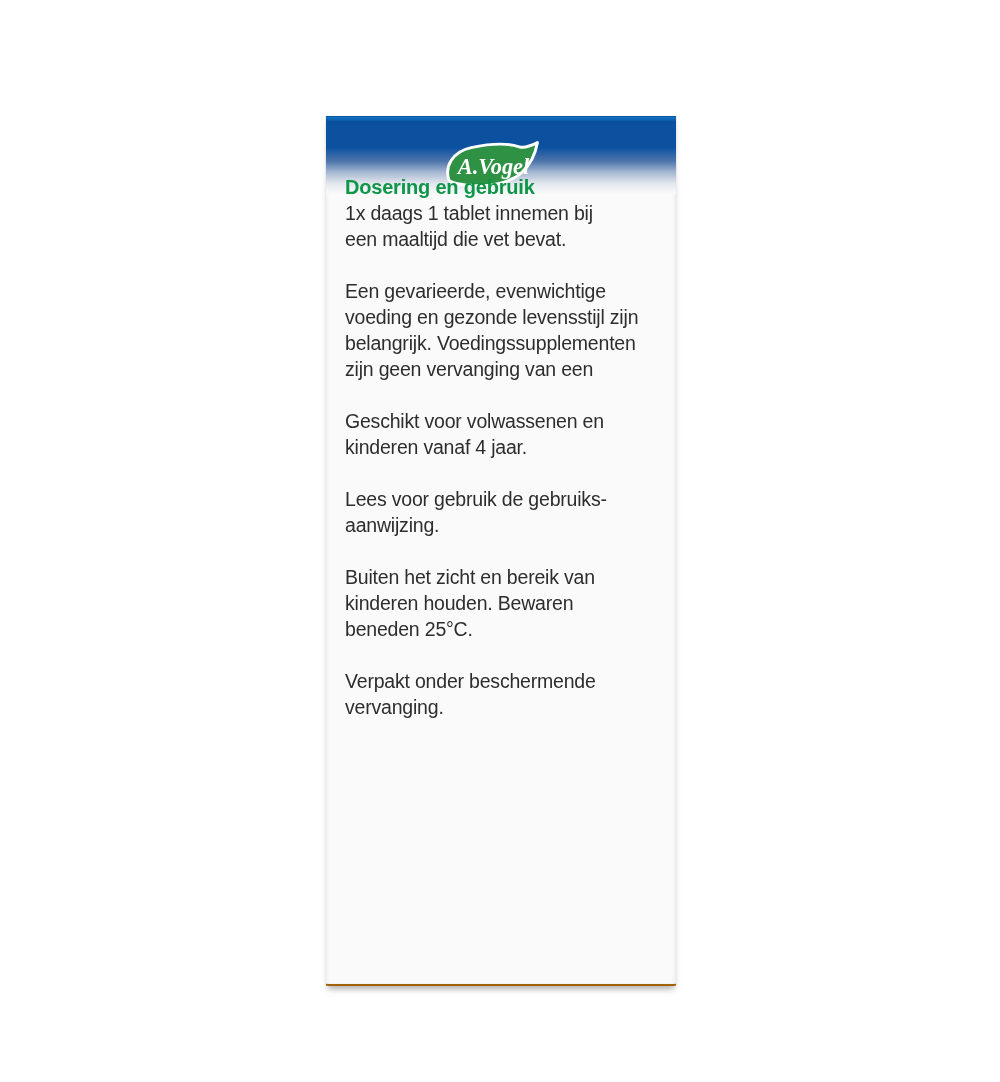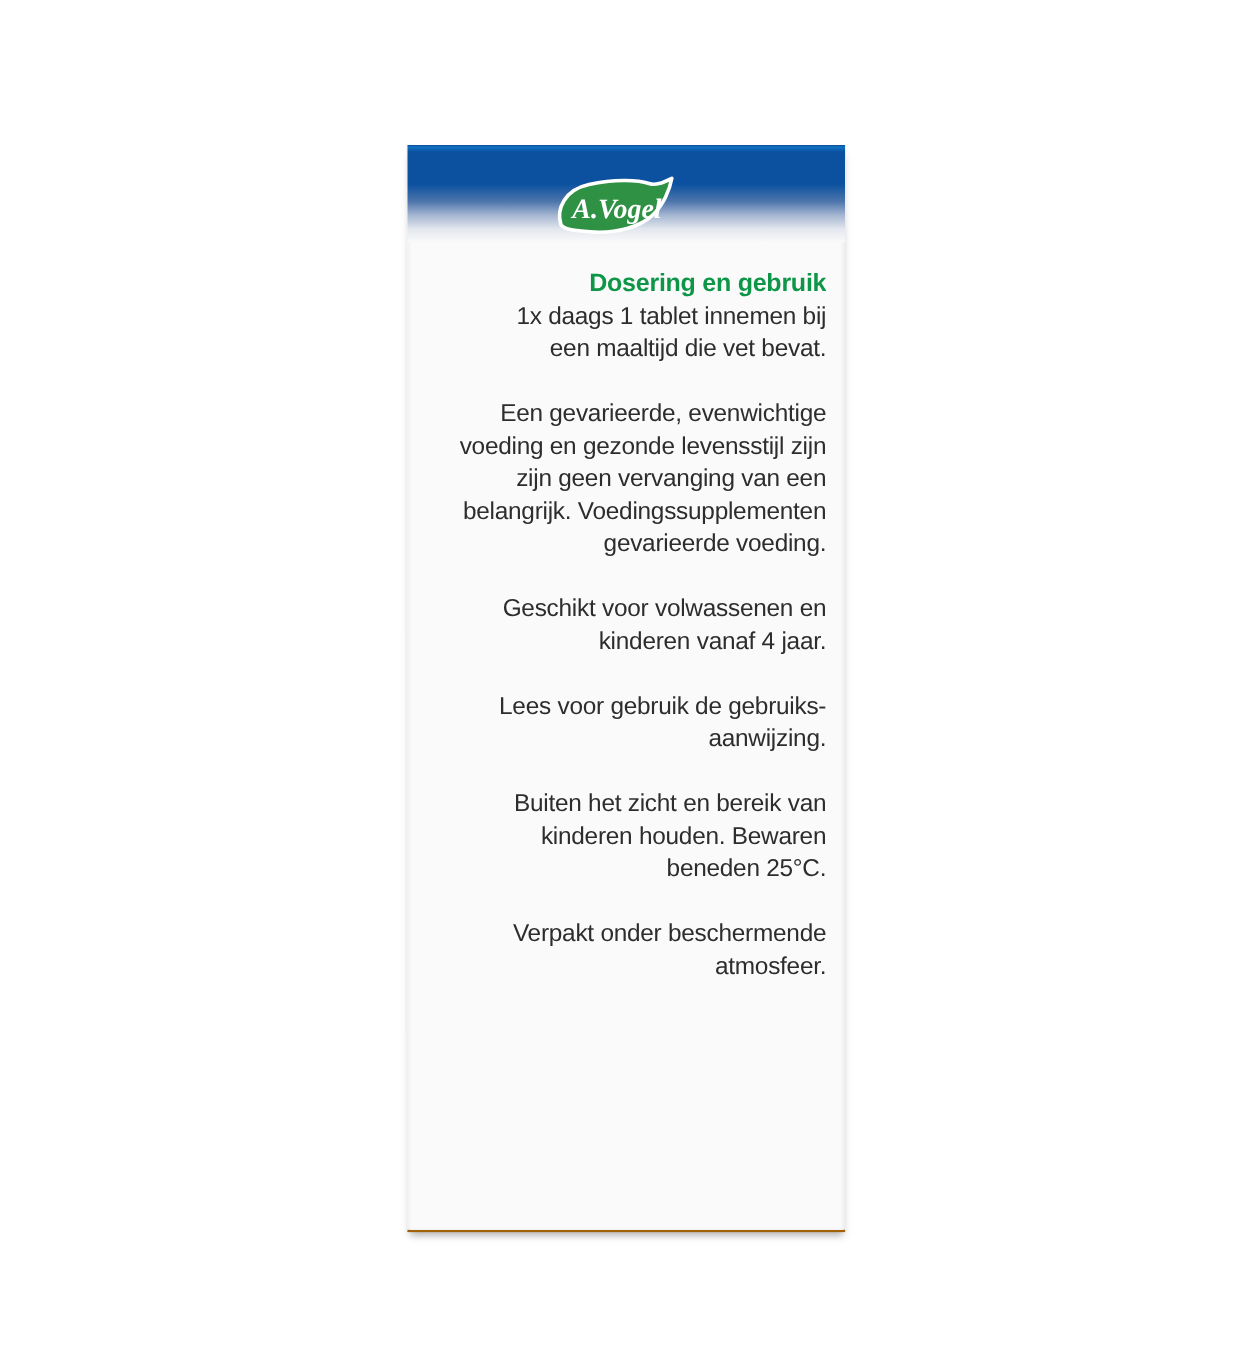--- a/index.html
+++ b/index.html
@@ -67,25 +67,24 @@
     font-weight: bold;
     font-size: 27px;
     fill: #ffffff;
   }
   
   .content {
     position: absolute;
     left: 19px;
     top: 0;
     width: 316px;
-    padding-top: 98px;
+    padding-top: 58px;
     color: var(--body-text, #2d2d2f);
     font-size: 19.5px;
     letter-spacing: -0.2px;
-    text-align: right;
   }
   .heading {
     margin: 0;
     font-size: 20px;
     font-weight: bold;
     line-height: 26px;
     color: var(--accent-green, #0e9648);
   }
   .para {
     margin: 0 0 26px 0;
@@ -121,39 +120,38 @@
     <div class="content" id="sections-container">
         <section>
           <h2 class="heading">Dosering en gebruik</h2>
           <p class="para">
             <span class="line"><span class="it">1x daags 1 tablet</span><span> innemen bij</span></span>
             <span class="line"><span>een maaltijd die vet bevat.</span></span>
           </p>
           <p class="para">
             <span class="line"><span>Een gevarieerde, evenwichtige</span></span>
             <span class="line"><span>voeding en gezonde levensstijl zijn</span></span>
+            <span class="line"><span>belangrijk. Voedingssupplementen</span></span>
             <span class="line"><span>zijn geen vervanging van een</span></span>
-            <span class="line"><span>belangrijk. Voedingssupplementen</span></span>
-            <span class="line"><span>gevarieerde voeding.</span></span>
           </p>
           <p class="para">
             <span class="line"><span>Geschikt voor volwassenen en</span></span>
             <span class="line"><span>kinderen vanaf 4 jaar.</span></span>
           </p>
           <p class="para">
             <span class="line"><span>Lees voor gebruik de gebruiks-</span></span>
             <span class="line"><span>aanwijzing.</span></span>
           </p>
         </section>
         <section>
           <p class="para">
             <span class="line"><span>Buiten het zicht en bereik van</span></span>
             <span class="line"><span>kinderen houden. Bewaren</span></span>
             <span class="line"><span>beneden 25°C.</span></span>
           </p>
           <p class="para">
             <span class="line"><span>Verpakt onder beschermende</span></span>
-            <span class="line"><span>atmosfeer.</span></span>
+            <span class="line"><span>vervanging.</span></span>
           </p>
         </section>
       </div>
   </div>
 </div>
 
 </body></html>

